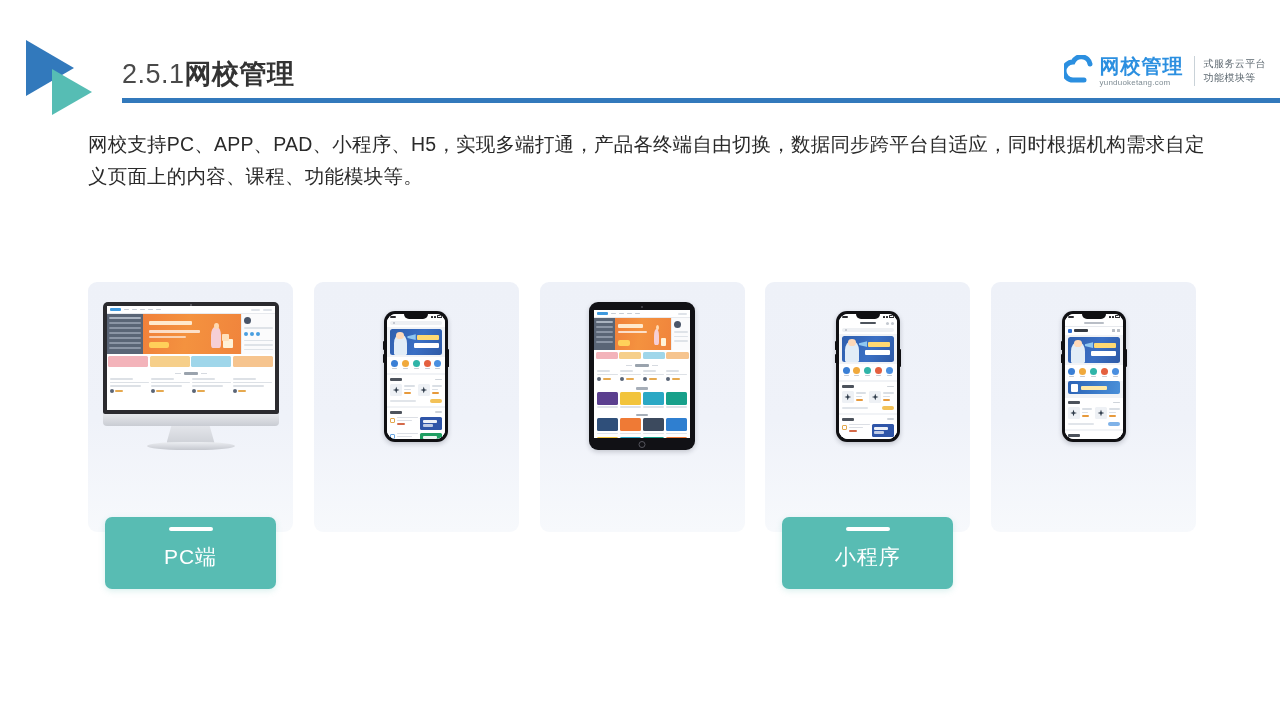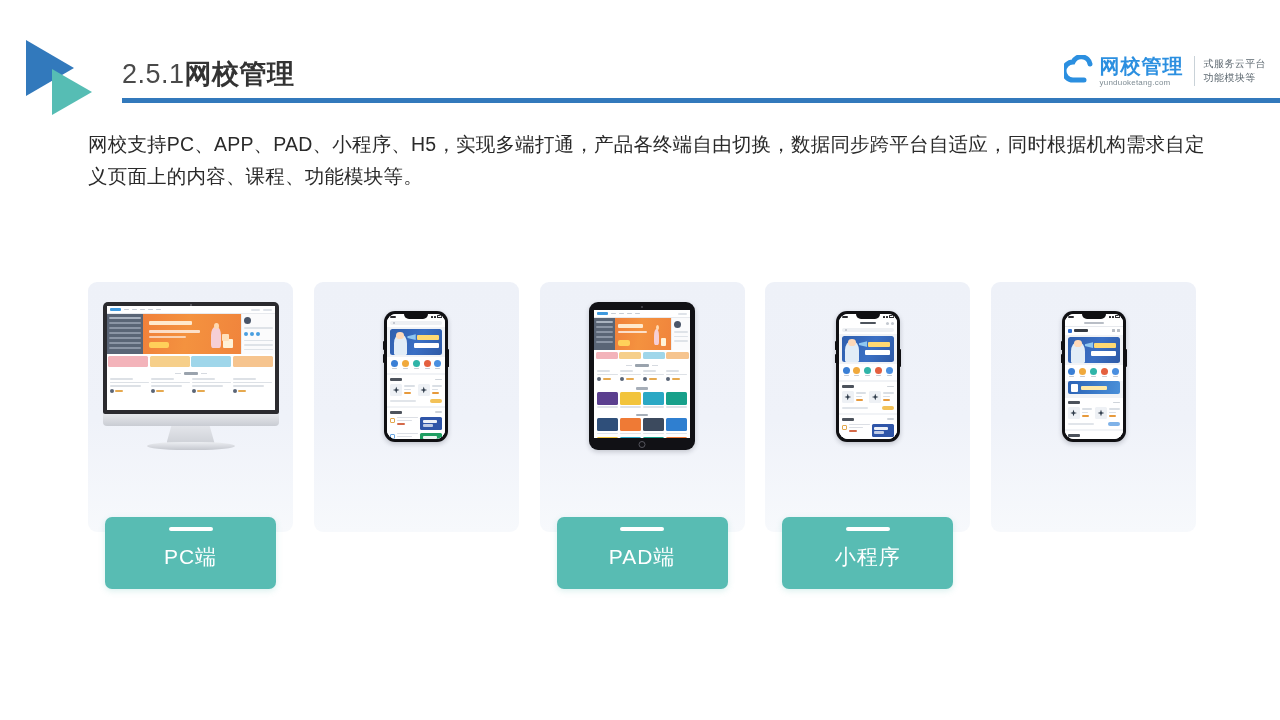--- a/index.html
+++ b/index.html
@@ -1349,24 +1349,20 @@
                 </div>
               <div class="cg-cell">
                   <div class="cg-thumb" style="background:#ef7a35"></div>
                 </div>
             </div>
           </div>
         </div>
         <div class="tablet-home"></div>
       </div>
     </div>
-    <div class="label-btn">
-      <div class="label-dash"></div>
-      <div class="label-text">PAD端</div>
-    </div>
   </div>
 
   <div class="card">
     <div class="device-wrap">
       <div class="phone">
         <div class="phone-notch"></div>
         <div class="phone-btn-r"></div>
         <div class="phone-btn-l1"></div>
         <div class="phone-btn-l2"></div>
         <div class="phone-screen">

